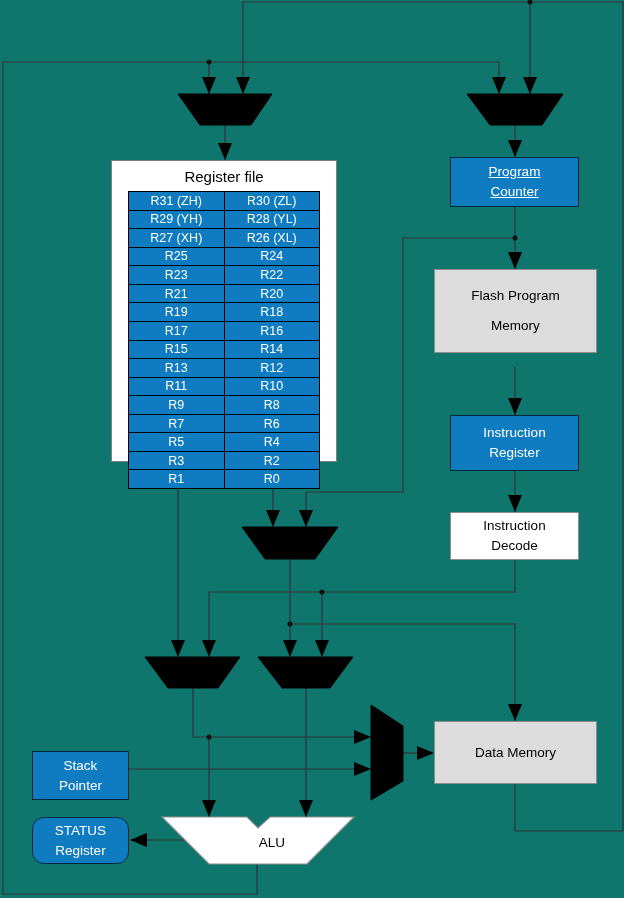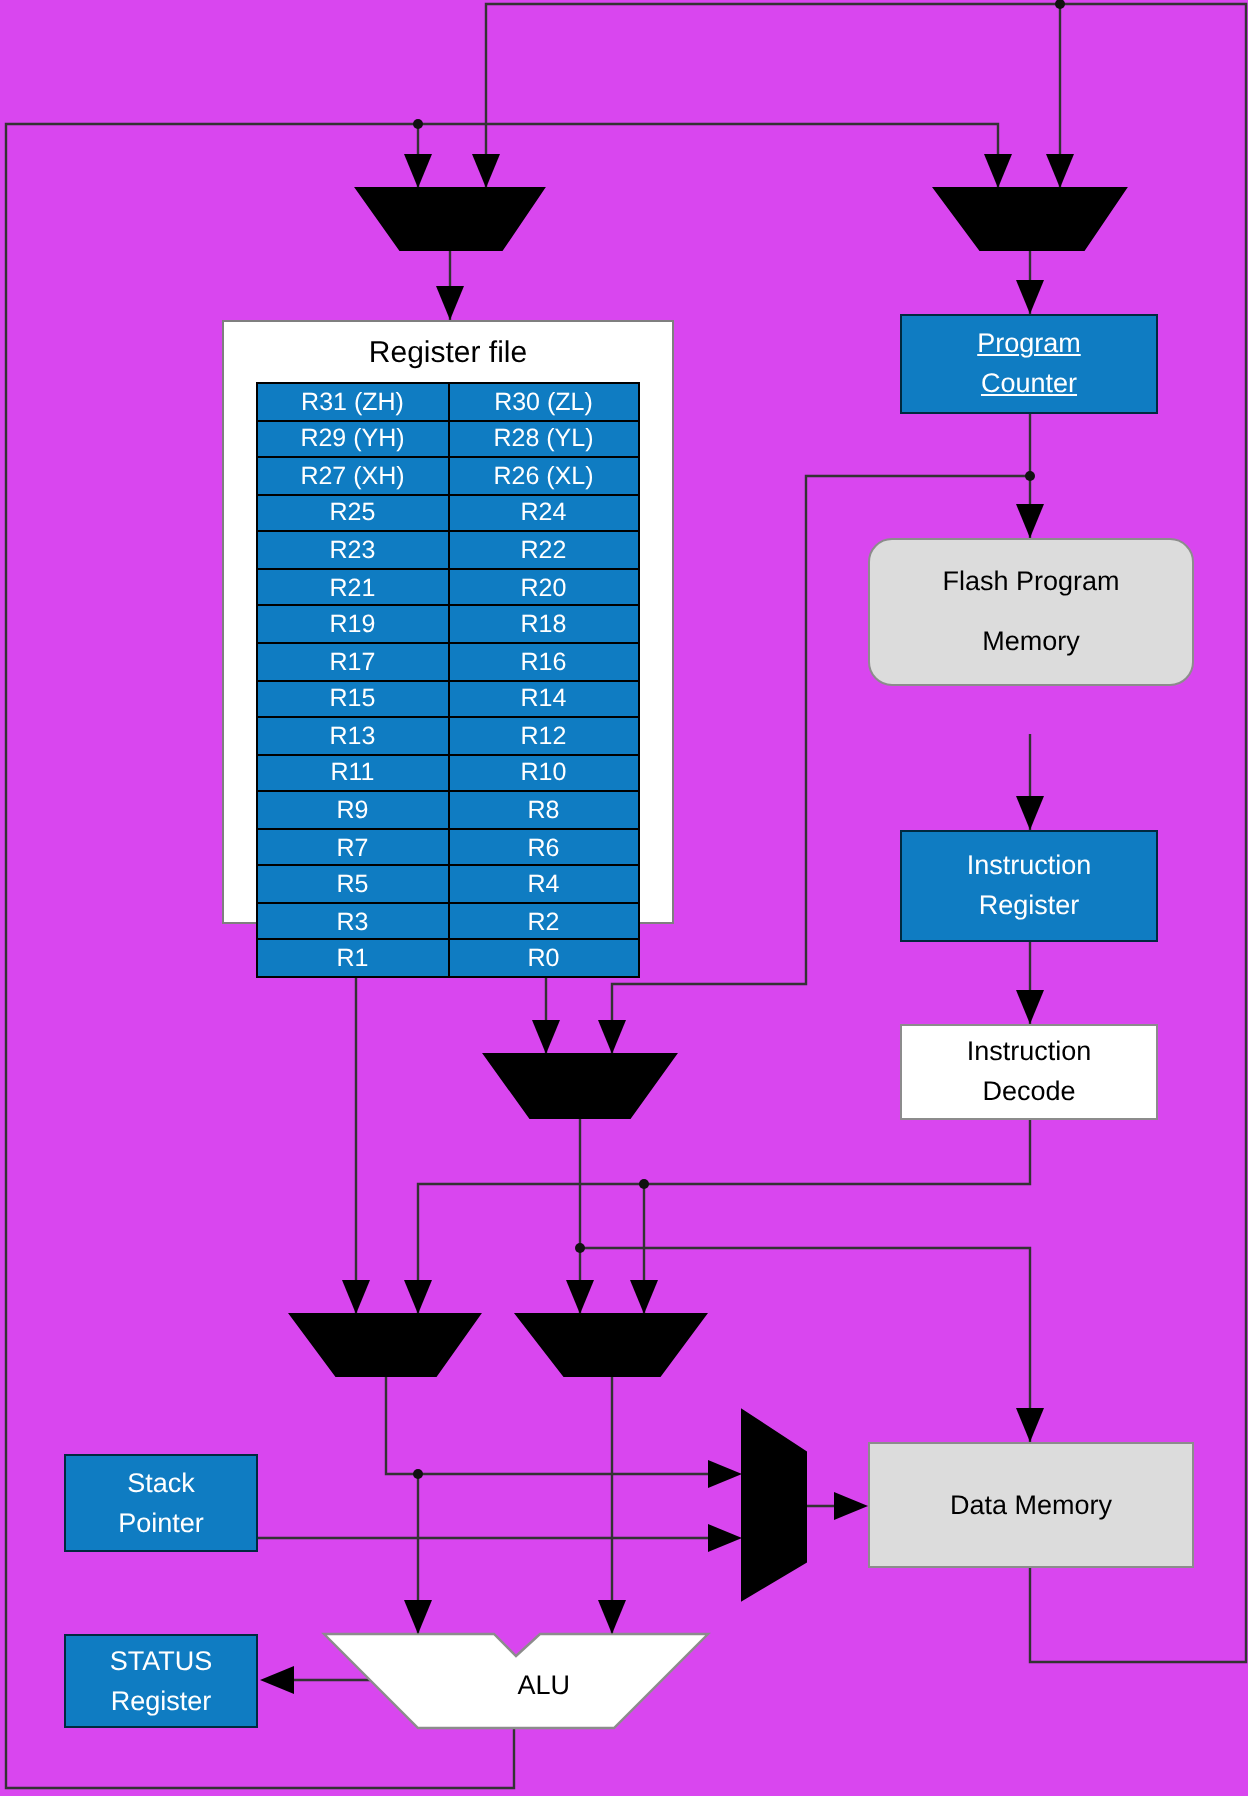--- a/index.html
+++ b/index.html
@@ -1,17 +1,17 @@
 <!DOCTYPE html>
 <html><head>
 <meta charset="utf-8">
 <style>
   html,body{margin:0;padding:0;background:#fff;}
   #stage{
-    position:relative;width:624px;height:898px;background:#d946ef;
+    position:relative;width:624px;height:898px;background:#0f766e;
     font-family:"Liberation Sans", sans-serif;overflow:hidden;
   }
   #wires{position:absolute;left:0;top:0;width:624px;height:898px;}
   .wire{fill:none;stroke:#333;stroke-width:1.2;}
   .mux{fill:#000;stroke:#000;}
   .ah{fill:#000;stroke:none;}
   .dot{fill:#111;stroke:none;}
   .alu-shape{fill:#fff;stroke:#8c8c8c;stroke-width:1.2;}
   .block{
     position:absolute;box-sizing:border-box;display:flex;align-items:center;justify-content:center;
@@ -155,27 +155,27 @@
       <div class="regcell">R4</div>
       <div class="regcell">R3</div>
       <div class="regcell">R2</div>
       <div class="regcell">R1</div>
       <div class="regcell">R0</div>
     </div>
   </div>
 
   <div id="pc-box" class="block blue" style="left:450px;top:157px;width:129px;height:50px;">Program Counter</div>
 
-  <div id="flash-box" class="block gray" style="left:434px;top:269px;width:163px;height:74px;border-radius:12px;">Flash Program Memory</div>
+  <div id="flash-box" class="block gray" style="left:434px;top:269px;width:163px;height:84px;">Flash Program Memory</div>
 
   <div id="ir-box" class="block blue" style="left:450px;top:415px;width:129px;height:56px;">Instruction Register</div>
 
   <div id="id-box" class="block white" style="left:450px;top:512px;width:129px;height:48px;">Instruction Decode</div>
 
   <div id="dm-box" class="block gray" style="left:434px;top:721px;width:163px;height:63px;">Data Memory</div>
 
-  <div id="sp-box" class="block blue" style="left:32px;top:727px;width:97px;height:49px;">Stack Pointer</div>
+  <div id="sp-box" class="block blue" style="left:32px;top:751px;width:97px;height:49px;">Stack Pointer</div>
 
-  <div id="status-box" class="block blue" style="left:32px;top:817px;width:97px;height:47px;">STATUS Register</div>
+  <div id="status-box" class="block blue" style="left:32px;top:817px;width:97px;height:47px;border-radius:12px;">STATUS Register</div>
 
   <div id="alu-label">ALU</div>
 
 </div>
 
 </body></html>

